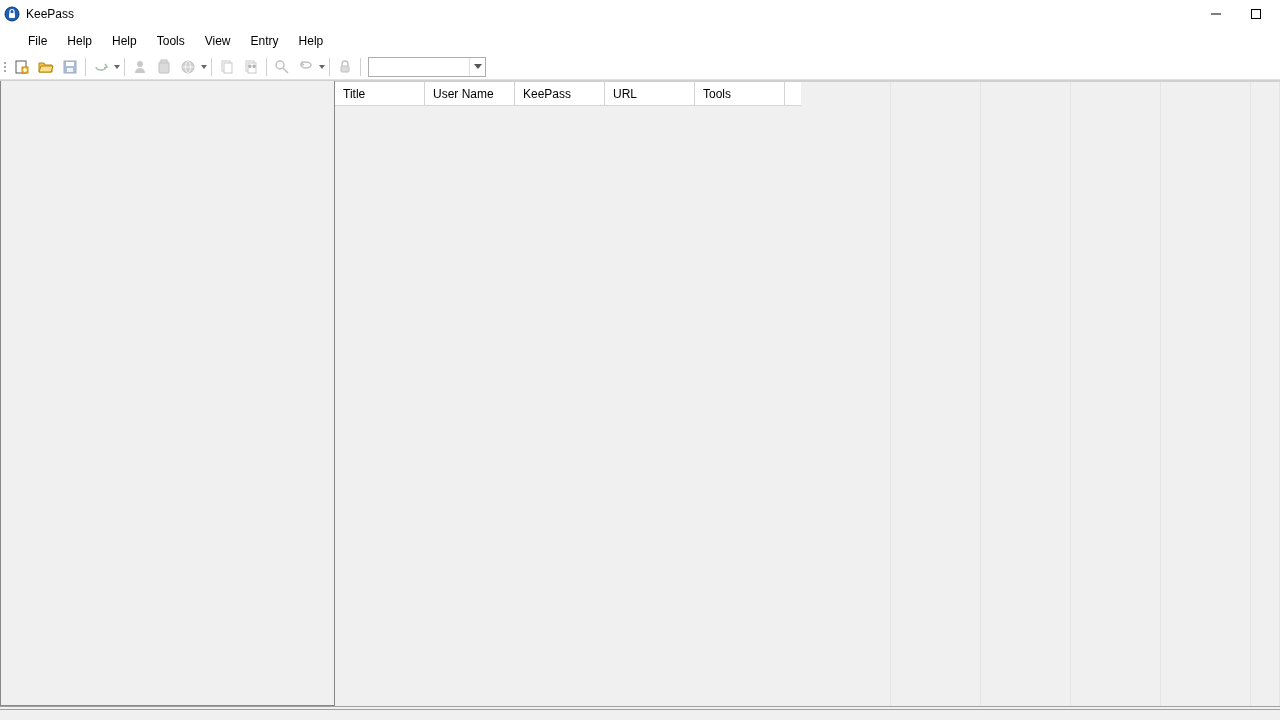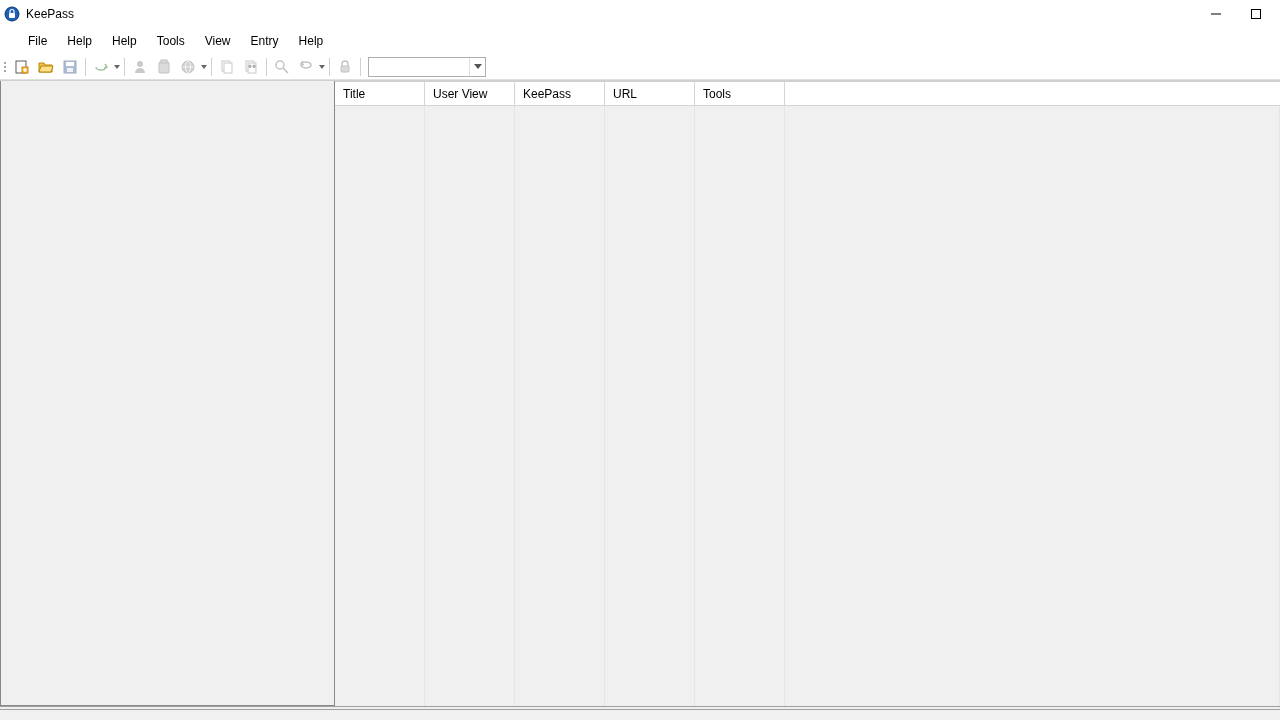--- a/index.html
+++ b/index.html
@@ -21,21 +21,21 @@
 .tb-btn { width: 22px; height: 22px; margin: 0 1px; display:flex; align-items:center; justify-content:center; border-radius:2px; }
 .tb-btn.disabled { opacity: 0.45; }
 .tb-sep { width:1px; height:18px; background:#d0d0d0; margin:0 3px; }
 .tb-dd { width: 8px; display:flex; align-items:center; justify-content:center; }
 .combo { width: 118px; height: 20px; border:1px solid #adadad; background:#fff; margin-left:4px; display:flex; align-items:center; }
 .combo .combo-text { flex:1; padding:0 4px; color:#000; }
 .combo .combo-arrow { width:16px; height:100%; display:flex; align-items:center; justify-content:center; border-left:1px solid #e0e0e0; }
 
 .workspace { display:flex; height: calc(720px - 28px - 26px - 26px - 14px); border-top:1px solid #d0d0d0; }
 .tree-pane { width: 335px; background:#f0f0f0; border:1px solid #888; border-top:none; }
-.list-pane { flex:1; background:#f0f0f0; border-top:1px solid #d0d0d0; display:flex; flex-direction:column; }
+.list-pane { flex:1; background:#f0f0f0; border-top:1px solid #d0d0d0; display:flex; flex-direction:row; }
 .list-header { height: 24px; display:flex; background:#ffffff; border-bottom:1px solid #d4d4d4; }
 .col { border-right:1px solid #d4d4d4; padding:4px 8px; color:#000; background:#fff; display:flex; align-items:center; white-space:nowrap; overflow:hidden; }
 .list-body { flex:1; display:flex; }
 .list-body .col-body { border-right:1px solid #e5e5e5; }
 
 .splitter-h { height: 4px; background:#f0f0f0; border-top:1px solid #a0a0a0; border-bottom:1px solid #a0a0a0; cursor:row-resize; }
 .detail-pane { height: 56px; background:#f0f0f0; padding:2px 4px; }
 
 svg { display:block; }
 </style>
@@ -193,21 +193,21 @@
         </svg>
     </span>
   </div>
 </div>
 
 <div class="workspace">
   <div class="tree-pane"></div>
   <div class="list-pane">
     <div class="list-header">
       <div class="col" style="width:90px">Title</div>
-      <div class="col" style="width:90px">User View</div>
+      <div class="col" style="width:90px">User Name</div>
       <div class="col" style="width:90px">KeePass</div>
       <div class="col" style="width:90px">URL</div>
       <div class="col" style="width:90px">Tools</div>
       <div class="col" style="flex:1; border-right:none"></div>
     </div>
     <div class="list-body">
       <div class="col-body" style="width:90px"></div>
       <div class="col-body" style="width:90px"></div>
       <div class="col-body" style="width:90px"></div>
       <div class="col-body" style="width:90px"></div>

